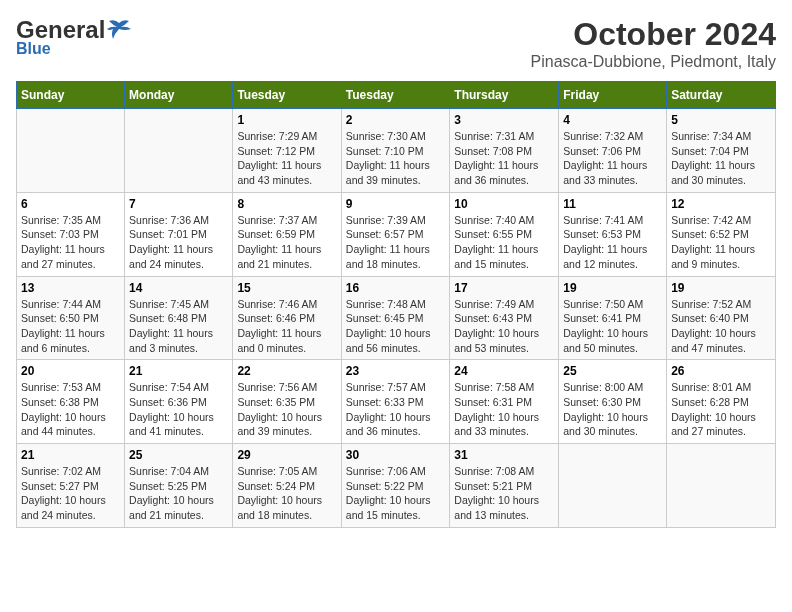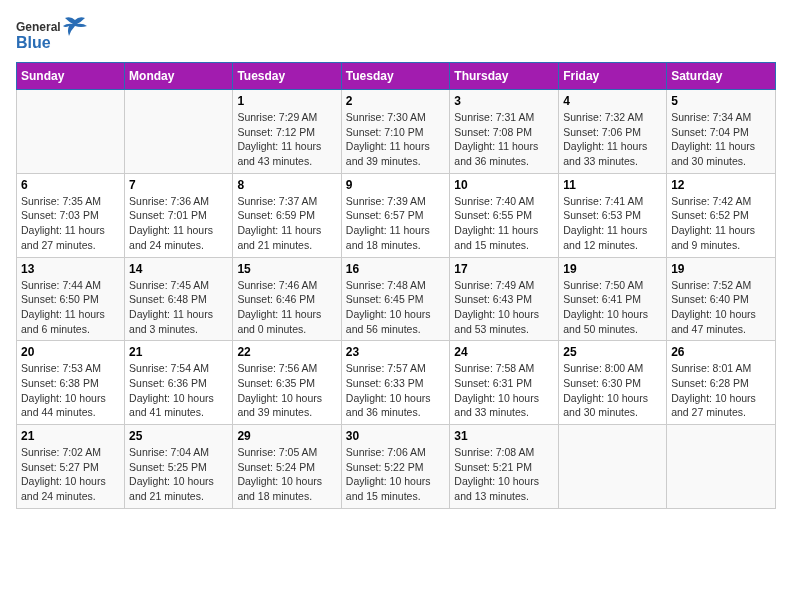--- a/index.html
+++ b/index.html
@@ -33,21 +33,21 @@
       font-size: 16px;
       font-weight: normal;
       color: #555;
     }
     table {
       width: 100%;
       border-collapse: collapse;
       font-size: 11px;
     }
     thead tr {
-      background-color: #a21caf;
+      background-color: #4d7c0f;
       color: #fff;
     }
     thead th {
       padding: 6px 4px;
       text-align: left;
       font-size: 12px;
       font-weight: bold;
       border: 1px solid #2a6db5;
     }
     tbody tr {
@@ -77,26 +77,30 @@
       color: #333;
       line-height: 1.4;
     }
   </style>
 </head>
 <body>
 
 <div class="header">
   <div class="logo">
     <div style="display:flex;align-items:center;">
-      <span style="font-size:12px;font-weight:bold;color:#333;">General</span>
+      <span style="font-size:24px;font-weight:bold;color:#333;">General</span>
       <svg width="28" height="22" viewBox="0 0 28 22">
         <path d="M14 4 Q18 0 24 2 Q20 6 16 8 Q22 7 26 10 Q20 12 14 10 Q10 14 8 20 Q6 14 8 10 Q4 12 2 10 Q6 7 12 8 Q8 6 4 2 Q10 0 14 4Z" fill="#2a6db5"></path>
       </svg>
     </div>
     <span style="font-size:16px;font-weight:bold;color:#2a6db5;margin-top:-4px;">Blue</span>
+  </div>
+  <div class="title-block">
+    <h1>October 2024</h1>
+    <h2>Pinasca-Dubbione, Piedmont, Italy</h2>
   </div>
 </div>
 
 <table>
   <thead>
     <tr>
     <th>Sunday</th>
         <th>Monday</th>
         <th>Tuesday</th>
         <th>Tuesday</th>

